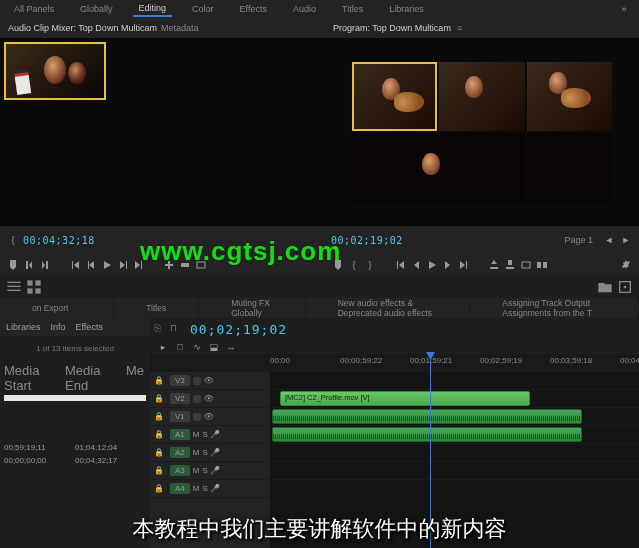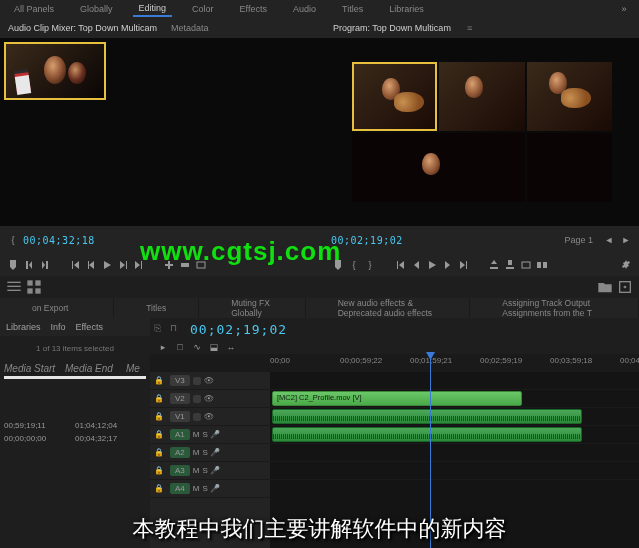--- a/index.html
+++ b/index.html
@@ -6,21 +6,21 @@
 body { width: 639px; height: 548px; background: #1a1a1a; font-family: "Segoe UI", Arial, sans-serif; color: #a0a0a0; font-size: 9px; overflow: hidden; position: relative; }
 
 .workspace-tabs { height: 18px; background: #232323; display: flex; align-items: center; gap: 14px; padding: 0 8px; font-size: 9px; color: #888; }
 .workspace-tabs .tab { padding: 2px 6px; cursor: pointer; }
 .workspace-tabs .tab.active { color: #ccc; border-bottom: 2px solid #3a7ad8; }
 
 .upper { display: flex; height: 258px; }
 .panel-left { width: 325px; background: #1e1e1e; display: flex; flex-direction: column; }
 .panel-right { flex: 1; background: #1e1e1e; display: flex; flex-direction: column; }
 
-.panel-header { height: 20px; display: flex; align-items: center; padding: 0 6px; background: #232323; gap: 10px; }
+.panel-header { height: 20px; display: flex; align-items: center; padding: 0 6px; background: #232323; }
 .panel-header .ptab { font-size: 9px; color: #888; padding: 2px 2px; }
 .panel-header .ptab.active { color: #d0d0d0; }
 
 .viewer { flex: 1; background: #0a0a0a; position: relative; display: flex; align-items: center; justify-content: center; }
 .multicam-grid { width: 260px; height: 140px; position: relative; display: grid; grid-template-columns: 1fr 1fr 1fr; grid-template-rows: 1fr 1fr; gap: 2px; }
 .cam { background: linear-gradient(135deg, #3a2a1a 0%, #1a0a05 100%); position: relative; overflow: hidden; }
 .cam.sel { outline: 2px solid #e8c040; outline-offset: -2px; }
 .cam .face { width: 18px; height: 22px; background: radial-gradient(ellipse at 40% 35%, #d8a070 0%, #8a5030 60%, #2a1810 100%); border-radius: 50% 50% 45% 45%; position: absolute; }
 .cam .guitar { width: 30px; height: 20px; background: radial-gradient(circle at 30% 50%, #c89050 0%, #8a5020 70%); border-radius: 40% 50% 50% 40%; position: absolute; }
 
@@ -47,21 +47,21 @@
 
 .effects-strip { height: 20px; background: #232323; display: flex; align-items: center; }
 .effects-strip .etab { font-size: 8.5px; color: #888; padding: 0 32px; border-right: 1px solid #1a1a1a; height: 100%; display: flex; align-items: center; }
 
 .lower { display: flex; height: 230px; }
 
 .project-panel { width: 150px; background: #1e1e1e; display: flex; flex-direction: column; }
 .project-tabs { height: 18px; display: flex; align-items: center; font-size: 9px; gap: 10px; padding: 0 6px; background: #232323; }
 .project-body { flex: 1; padding: 4px; }
 .items-status { text-align: center; font-size: 8px; color: #777; padding: 4px 4px 8px; }
-.col-headers { display: flex; font-size: 10px; color: #888; border-bottom: 3px solid #e5e5e5; padding: 2px 0; font-style: italic; }
+.col-headers { display: flex; font-size: 13px; color: #888; border-bottom: 6px solid #e5e5e5; padding: 2px 0; }
 .col-headers span { flex: 1; }
 .proj-rows { margin-top: 40px; }
 .proj-row { display: flex; font-size: 8px; color: #999; padding: 2px 0; }
 .proj-row span { flex: 1; }
 
 .timeline-panel { flex: 1; background: #1e1e1e; display: flex; flex-direction: column; }
 .tl-tc-row { height: 22px; display: flex; align-items: center; padding: 0 10px; gap: 8px; }
 .tl-tc { color: #4ac8f0; font-family: monospace; font-size: 13px; letter-spacing: 1px; }
 .tl-tc-icons { display: flex; gap: 4px; margin-left: -6px; }
 .tl-tc-icons .ico { width: 12px; height: 12px; color: #777; }
@@ -429,21 +429,21 @@
             <span class="tbtn">🔒</span>
             <span class="trk-label audio">A4</span>
             <span>M</span>
             <span>S</span>
             <span>🎤</span>
           </div>
       </div>
       <div class="track-content">
         <div class="track-lane"></div>
         <div class="track-lane">
-          <div class="clip video" style="left:2px;width:250px">[MC2] C2_Profile.mov [V]</div>
+          <div class="clip video" style="left:10px;width:250px">[MC2] C2_Profile.mov [V]</div>
         </div>
         <div class="track-lane">
           <div class="clip audio" style="left:2px;width:310px"></div>
         </div>
         <div class="track-lane">
           <div class="clip audio" style="left:2px;width:310px"></div>
         </div>
         <div class="track-lane"></div>
         <div class="track-lane"></div>
       </div>

